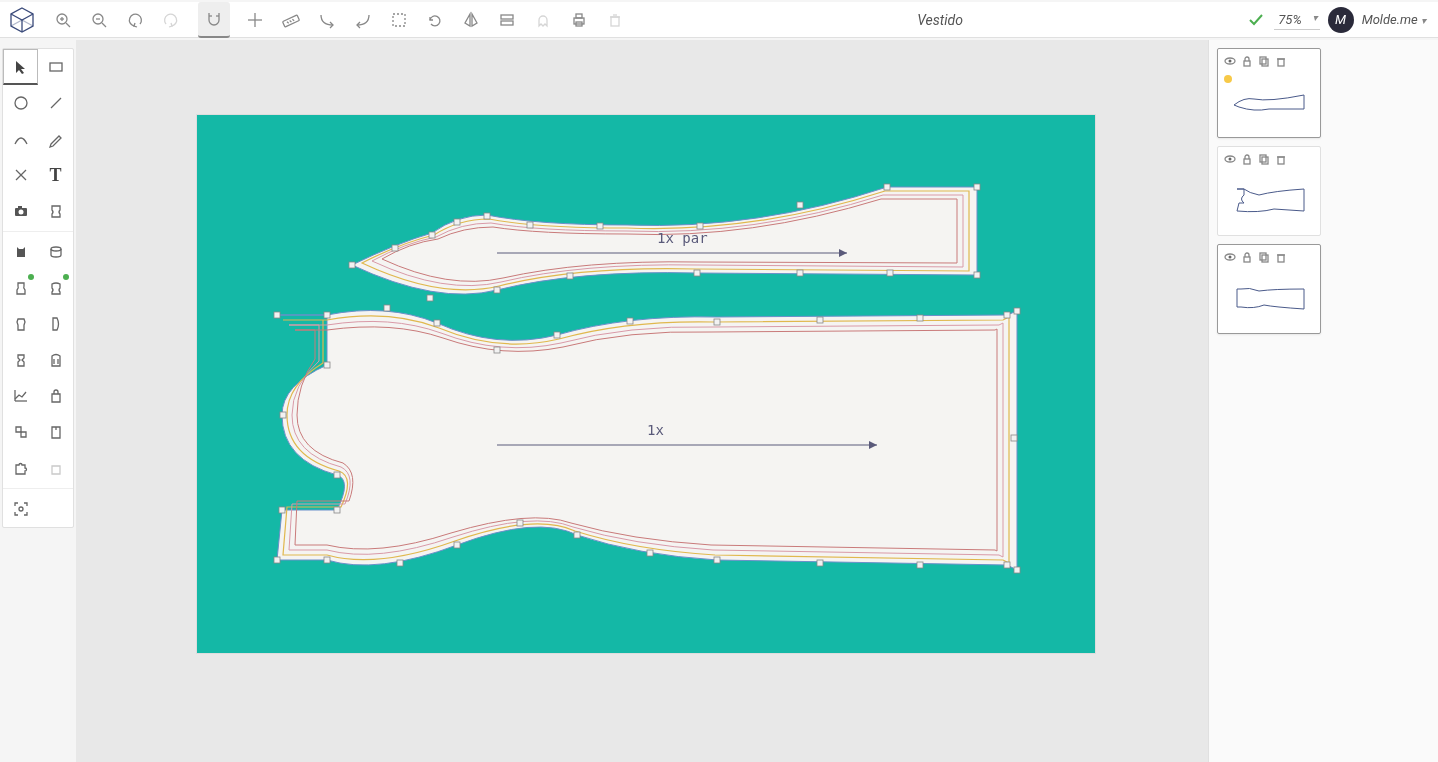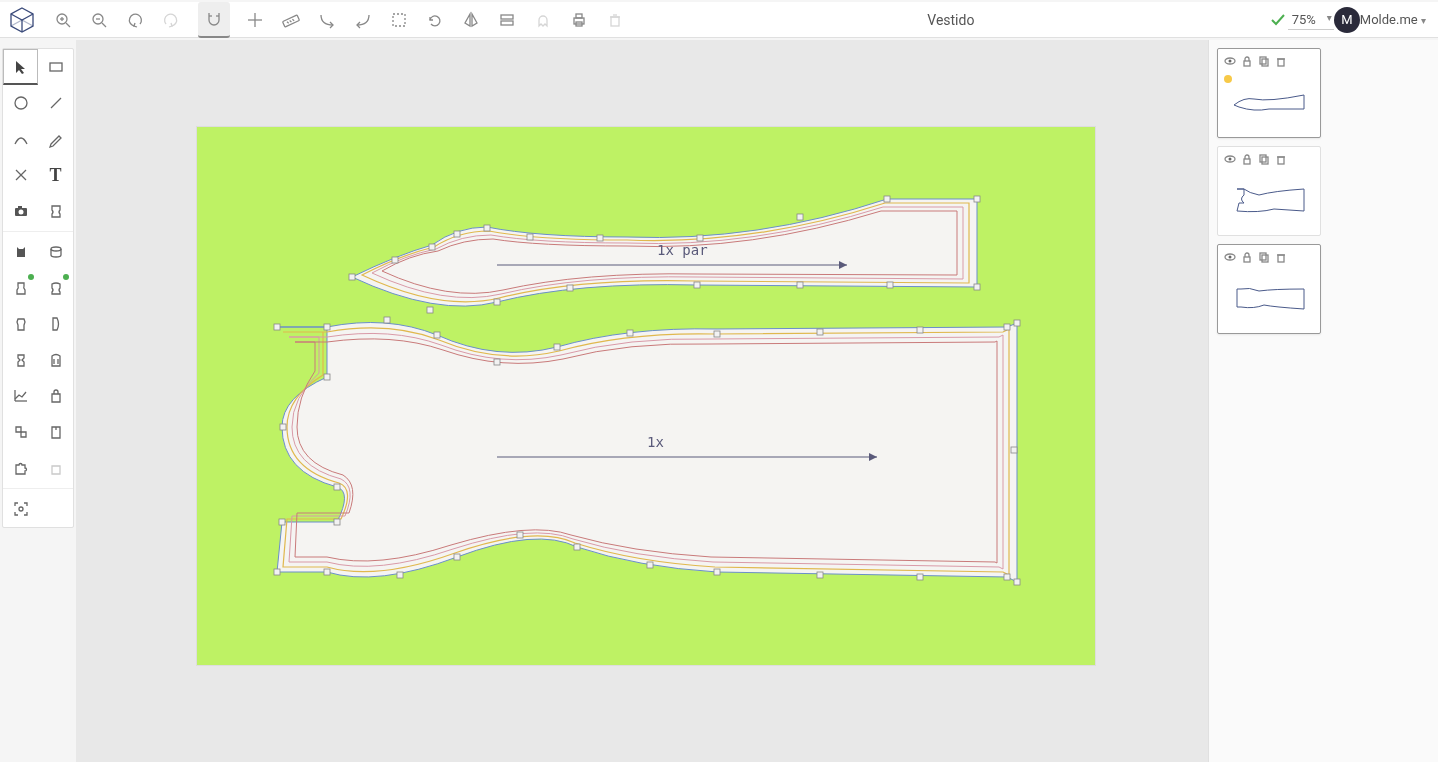--- a/index.html
+++ b/index.html
@@ -1,36 +1,36 @@
 <!DOCTYPE html>
 <html><head>
 <meta charset="utf-8">
 <style>
 * { box-sizing: border-box; margin: 0; padding: 0; }
 body { font-family: -apple-system, BlinkMacSystemFont, "Segoe UI", Roboto, sans-serif; background: #f5f5f5; overflow: hidden; width: 1438px; height: 762px; position: relative; }
-.topbar { position: absolute; top: 2px; left: 0; right: 0; height: 36px; background: #fff; border-bottom: 1px solid #e0e0e0; display: flex; align-items: center; }
+.topbar { position: absolute; top: 2px; left: 0; right: 0; height: 36px; background: #fff; border-bottom: 1px solid #e0e0e0; display: flex; align-items: center; font-style: italic; }
 .logo { width: 28px; height: 28px; margin: 0 8px; }
 .tb-group { display: flex; align-items: center; gap: 14px; padding: 0 8px; }
 .tb-btn { width: 22px; height: 22px; display: flex; align-items: center; justify-content: center; cursor: pointer; color: #888; }
 .tb-btn.active { background: #eee; border-radius: 3px; height: 36px; width: 32px; border-bottom: 2px solid #888;}
 .tb-btn.disabled { opacity: 0.35; }
 .title { flex: 1; text-align: center; color: #555; font-size: 14px; }
-.right-controls { display: flex; align-items: center; gap: 0; padding-right: 12px; }
+.right-controls { display: flex; align-items: center; gap: 8px; padding-right: 12px; }
 .zoom { color: #555; font-size: 13px; border-bottom: 1px solid #ccc; padding: 2px 18px 2px 4px; position: relative; }
 .zoom::after { content: "▾"; position: absolute; right: 2px; color: #888; font-size: 10px; }
 .avatar { width: 26px; height: 26px; border-radius: 50%; background: #2a2a3a; color: #fff; display: flex; align-items: center; justify-content: center; font-size: 13px; }
 .user-label { color: #555; font-size: 13px; }
 .leftbar { position: absolute; left: 2px; top: 48px; width: 72px; background: #fff; border: 1px solid #e0e0e0; border-radius: 2px; display: flex; flex-direction: column; }
 .left-row { display: flex; }
 .left-cell { width: 36px; height: 36px; display: flex; align-items: center; justify-content: center; cursor: pointer; color: #666; position: relative; }
 .left-cell.sel { border: 1px solid #bbb; border-bottom: 2px solid #555; }
 .dot { position: absolute; top: 4px; right: 4px; width: 6px; height: 6px; background: #4caf50; border-radius: 50%; }
 .left-divider { height: 1px; background: #eee; margin: 2px 0; }
 .canvas-area { position: absolute; left: 76px; top: 40px; right: 230px; bottom: 0; background: #e8e8e8; overflow: hidden; }
-.artboard { position: absolute; left: 120px; top: 86px; width: 900px; height: 540px; background: #bef264; border: 1px solid #ddd; }
+.artboard { position: absolute; left: 120px; top: 74px; width: 900px; height: 540px; background: #14b8a6; border: 1px solid #ddd; }
 .pattern-label { font-family: monospace; font-size: 14px; fill: #5a5a7a; }
 .rightpanel { position: absolute; right: 0; top: 40px; width: 230px; bottom: 0; background: #fafafa; border-left: 1px solid #e0e0e0; }
 .rp-header { display: flex; align-items: center; justify-content: space-between; padding: 12px 14px; border-bottom: 1px solid #eee; }
 .rp-title { font-weight: 700; color: #444; letter-spacing: 0.5px; font-size: 14px; }
 .rp-head-icons { display: flex; gap: 10px; color: #aaa; }
 .thumbs { display: flex; flex-wrap: wrap; padding: 8px; gap: 8px; }
 .thumb { width: 104px; background: #fff; border: 1px solid #e0e0e0; border-radius: 2px; padding: 6px; display: flex; flex-direction: column; gap: 6px; position: relative; }
 .thumb.sel { border: 1px solid #999; box-shadow: 0 1px 2px rgba(0,0,0,0.08);}
 .thumb-icons { display: flex; gap: 5px; color: #888; font-size: 11px; }
 .thumb-preview { height: 58px; display: flex; align-items: center; justify-content: center; }

